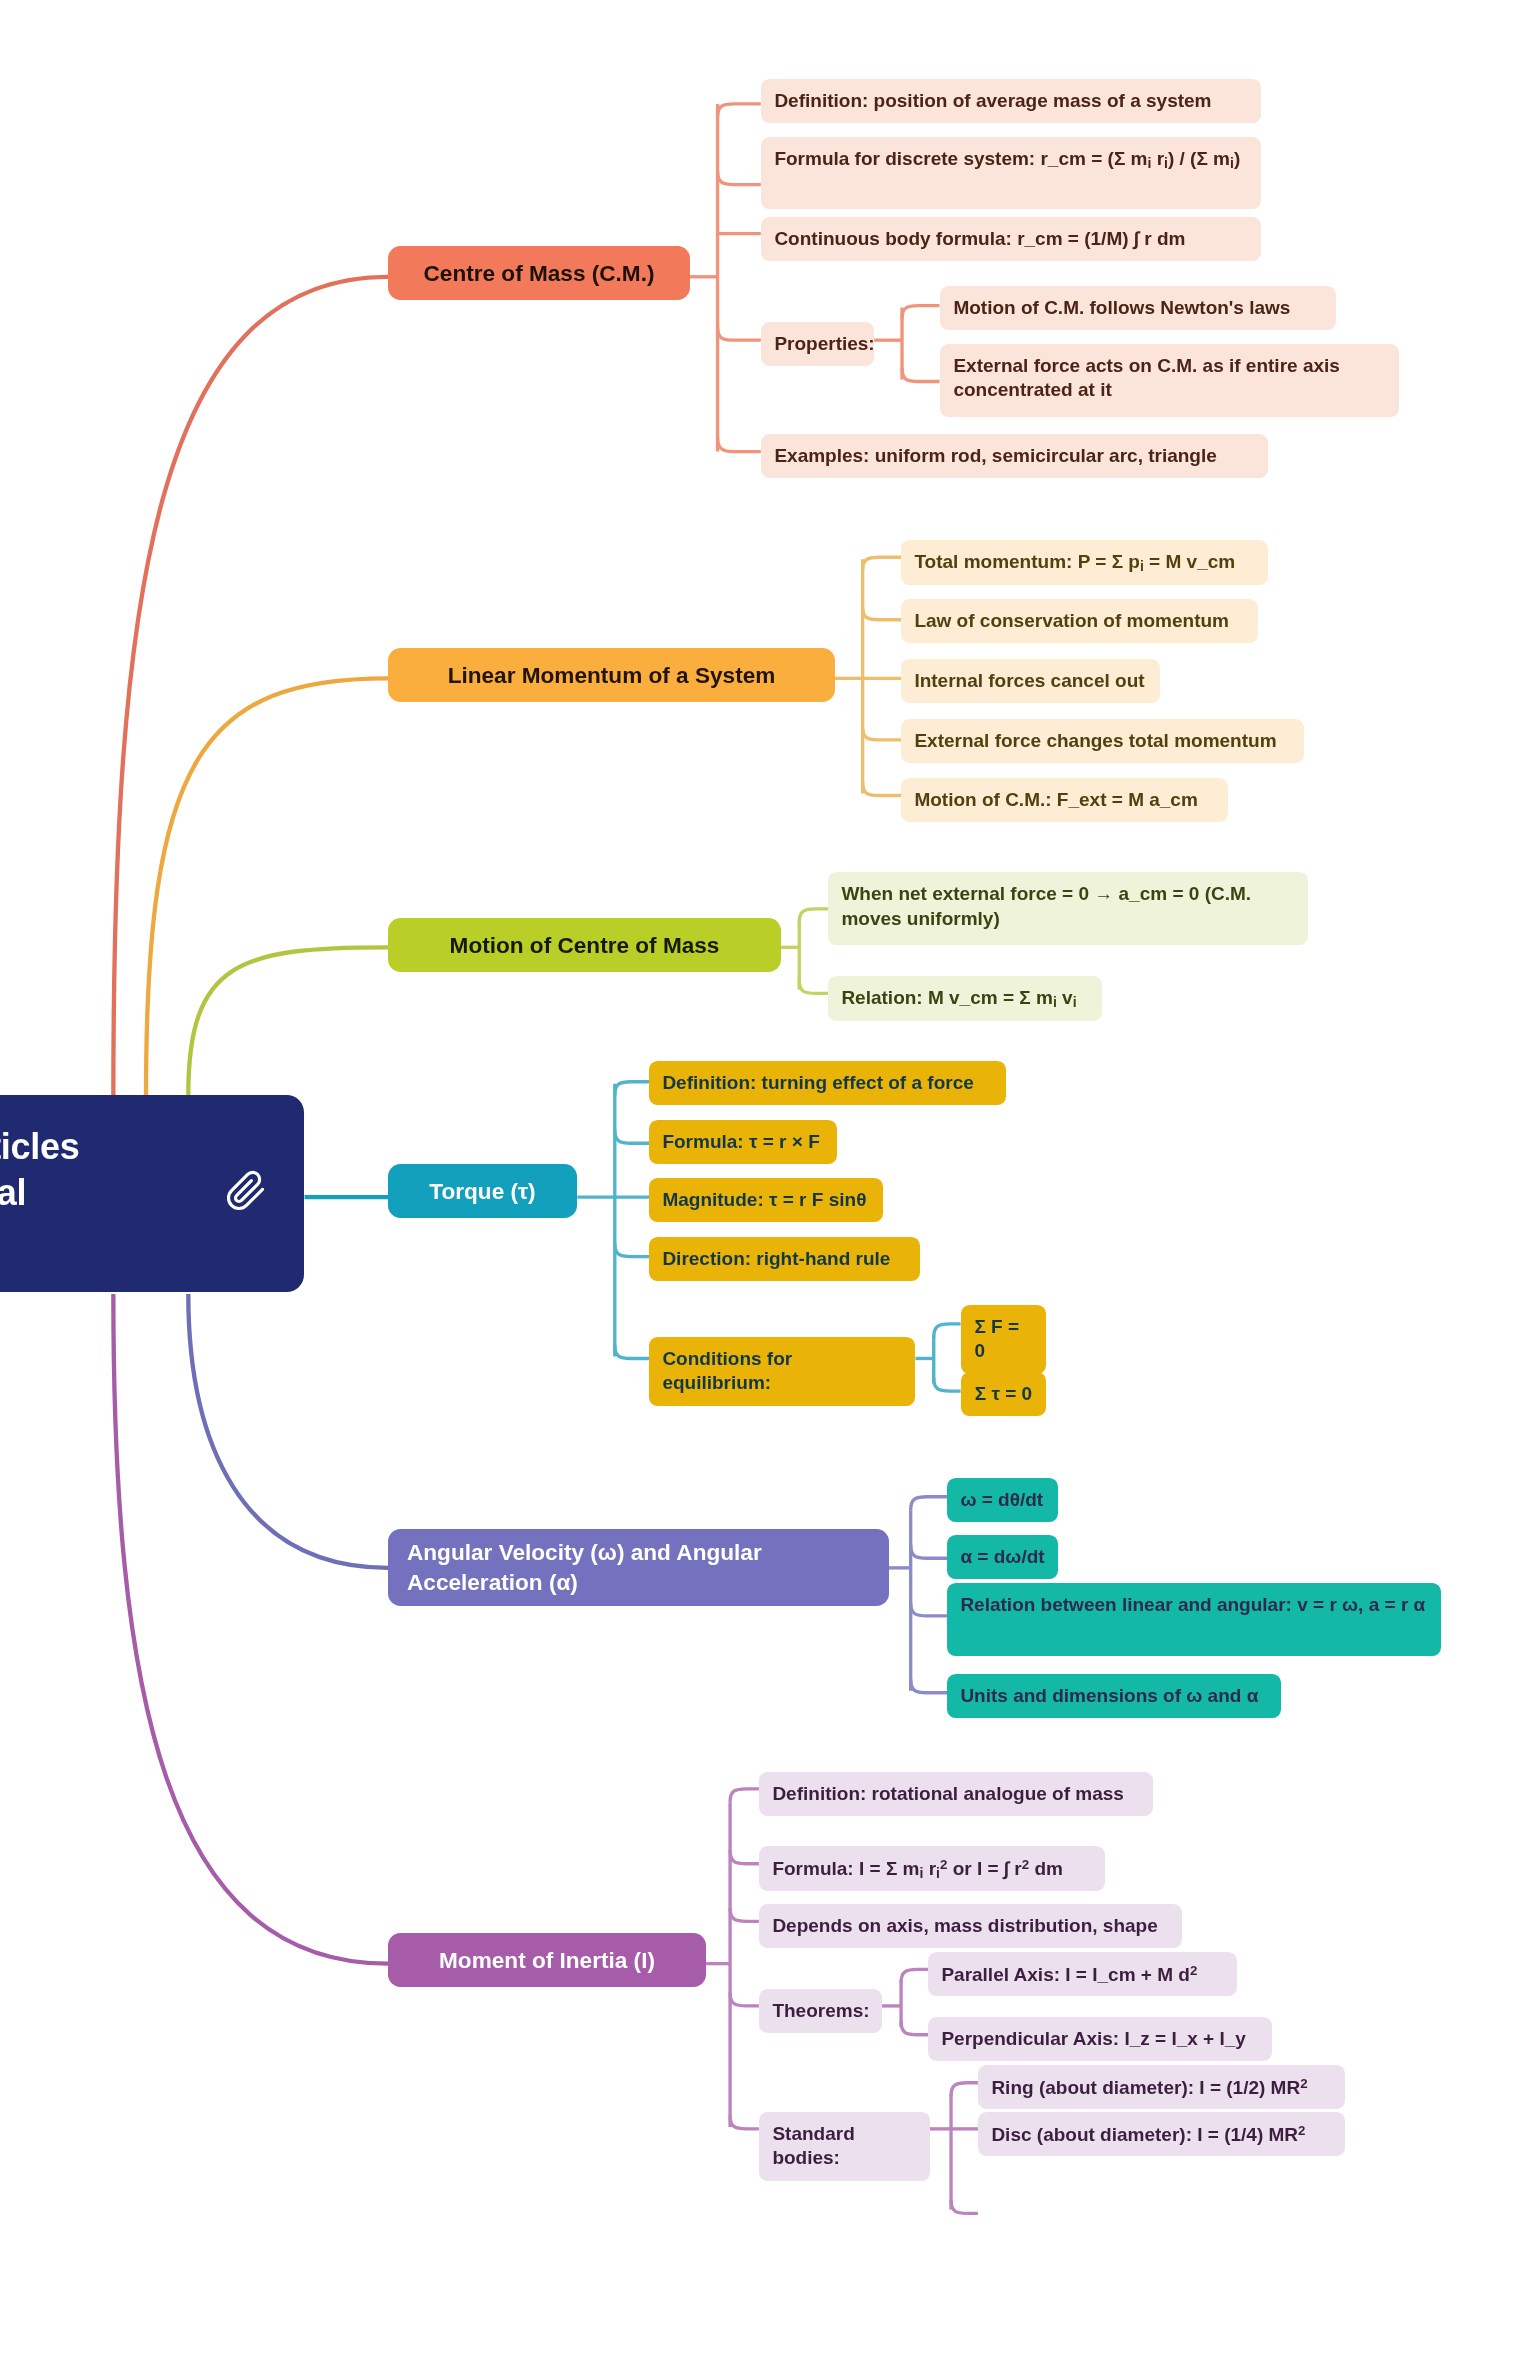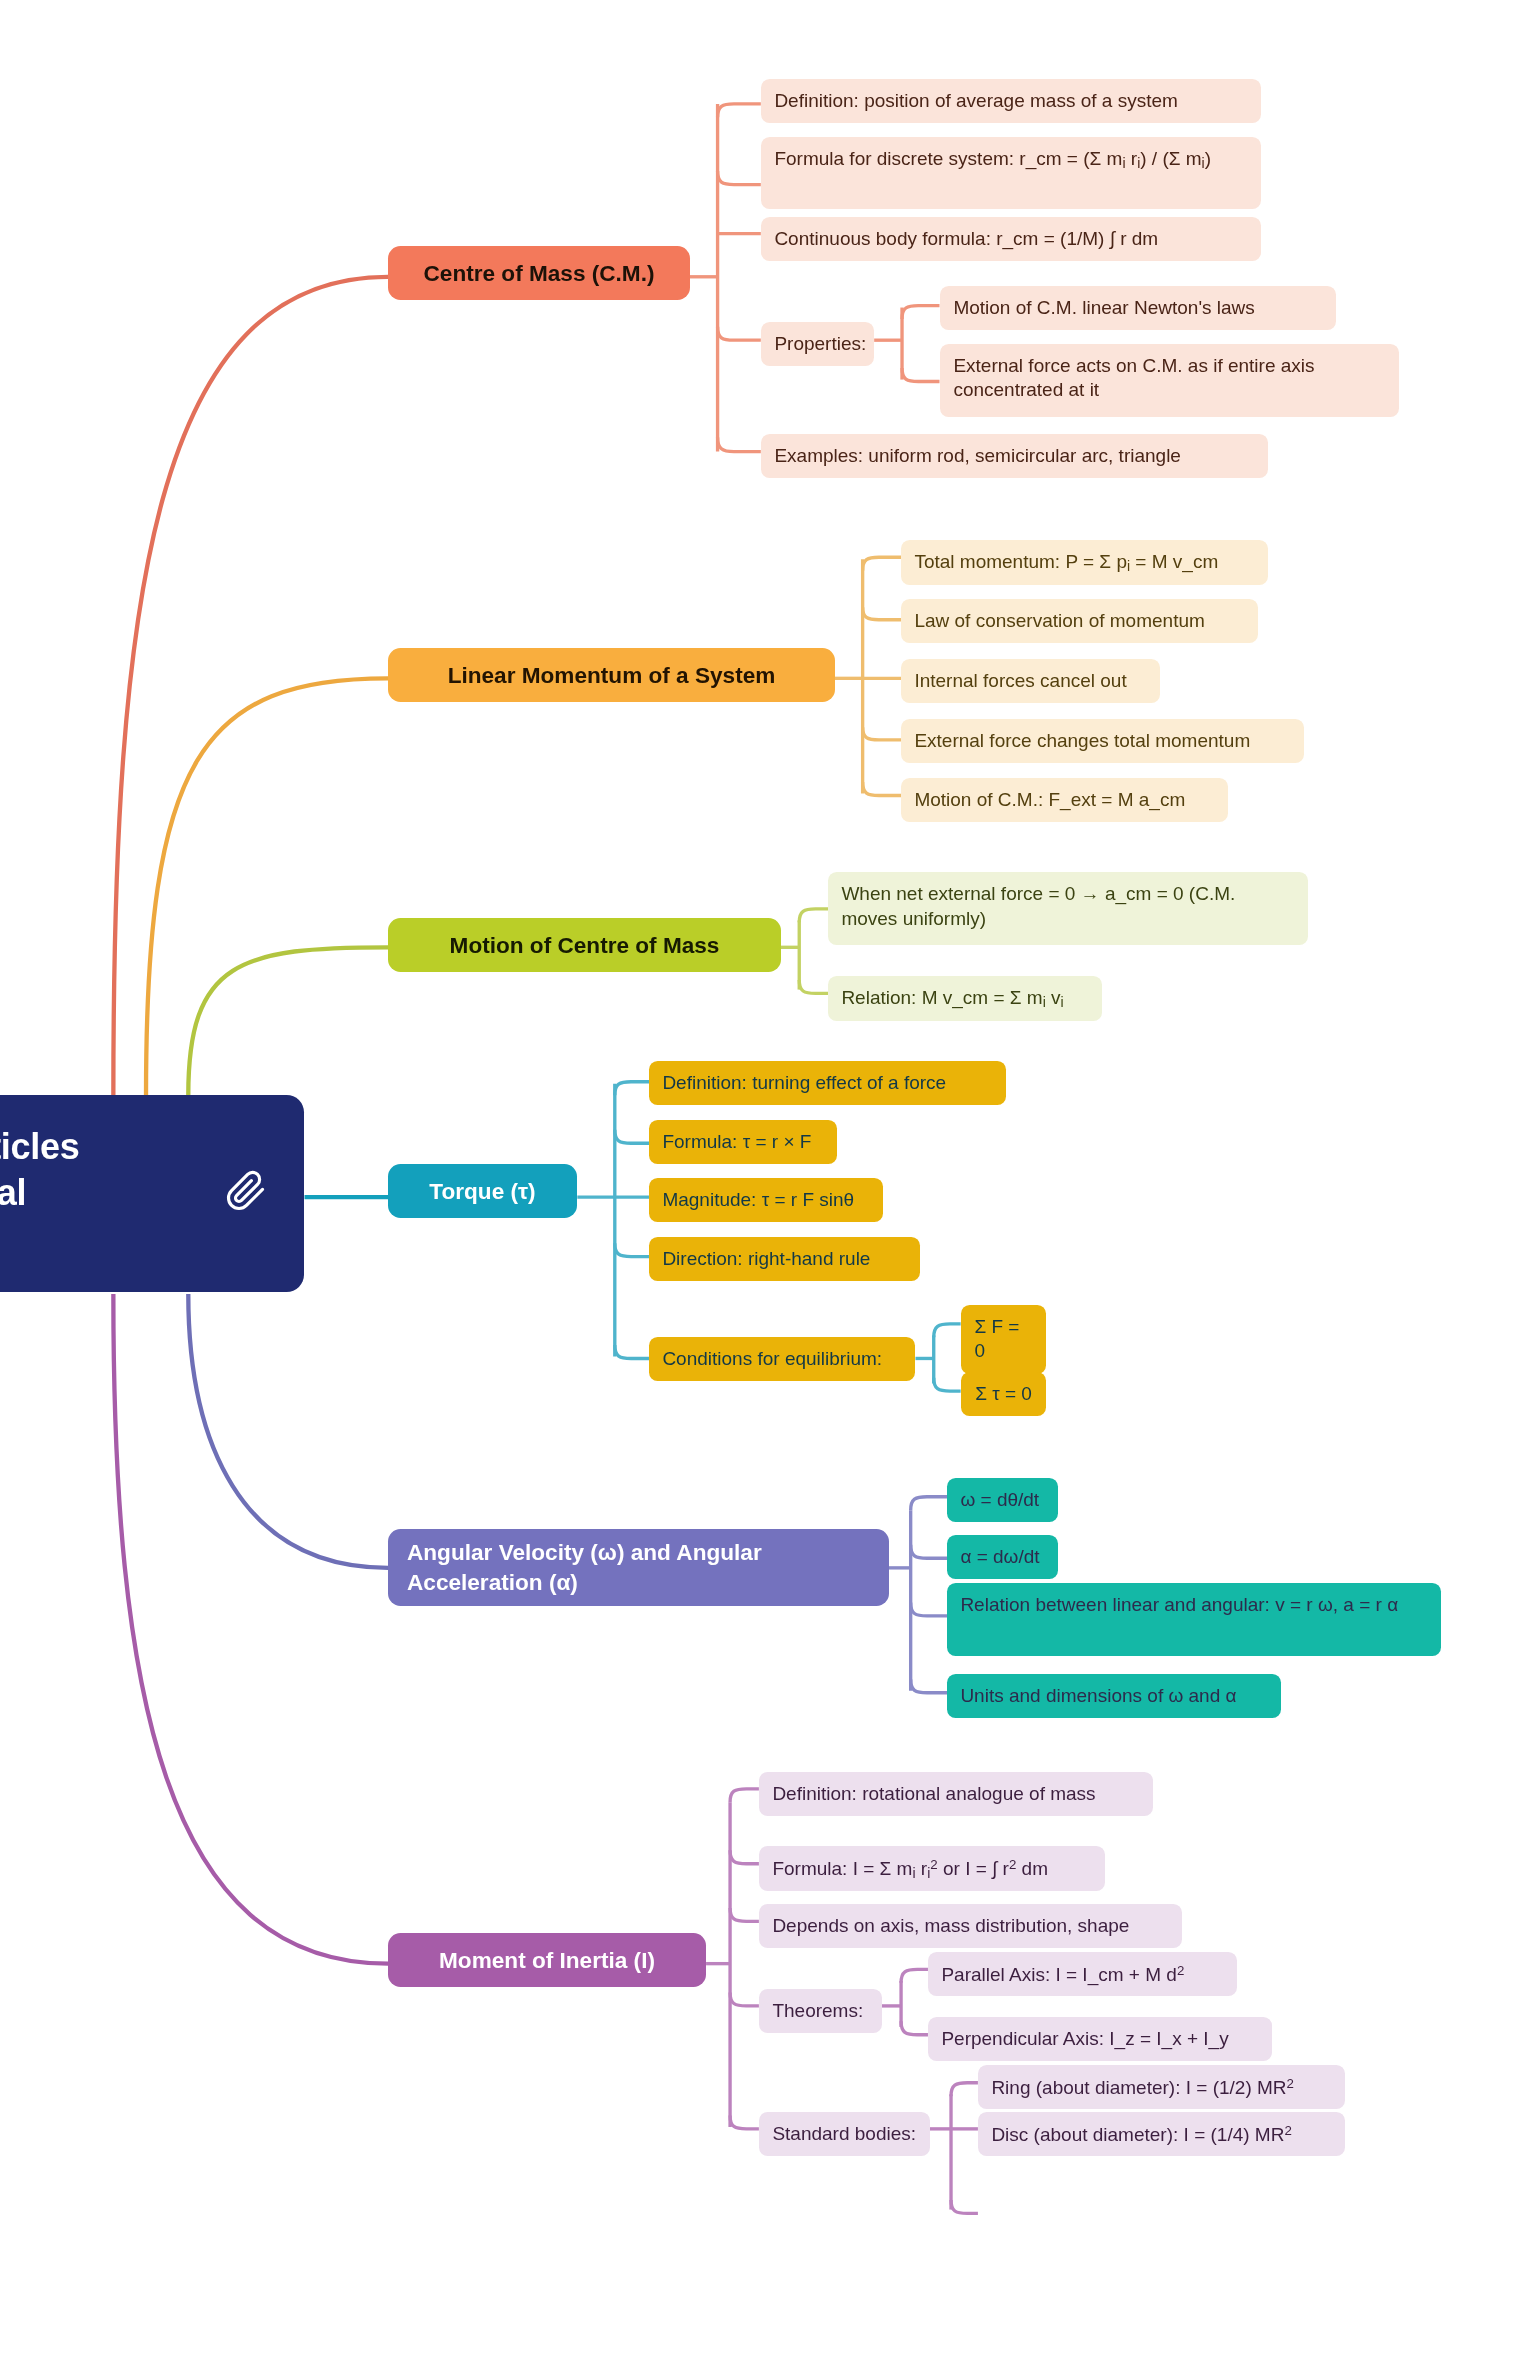--- a/index.html
+++ b/index.html
@@ -60,21 +60,21 @@
   .l1 {
     font-size: 22.6px;
     font-weight: 700;
     padding: 12.5px 19px;
     border-radius: 12.5px;
     z-index: 4;
   }
   
   .l2, .l3 {
     font-size: 19px;
-    font-weight: 400;
+    font-weight: 700;
     padding: 9.6px 13.4px;
     border-radius: 8.6px;
     z-index: 3;
   }
   .sub { vertical-align: -0.22em; font-size: 0.74em; }
   .sup { vertical-align:  0.42em; font-size: 0.70em; }
 
   
   .c-orange-1 { background: #F3795B; color: #1d1208; text-align: center; }
   .c-orange-2 { background: #FBE4DA; color: #4A2417; }
@@ -199,21 +199,21 @@
 
   <div class="node l2 c-orange-2" style="left:761px; top:217px; width:500px;">
     <span>Continuous body formula: r_cm = (1/M) ∫ r dm</span>
   </div>
 
   <div class="node l2 c-orange-2" style="left:761px; top:322px; width:113px;">
     <span>Properties:</span>
   </div>
 
   <div class="node l3 c-orange-2" style="left:940px; top:286px; width:396px;">
-    <span>Motion of C.M. linear Newton's laws</span>
+    <span>Motion of C.M. follows Newton's laws</span>
   </div>
 
   <div class="node l3 c-orange-2" style="left:940px; top:344px; width:459px; height:73px; align-items:flex-start; padding-top:9.6px;">
     <span>External force acts on C.M. as if entire axis concentrated at it</span>
   </div>
 
   <div class="node l2 c-orange-2" style="left:761px; top:434px; width:507px;">
     <span>Examples: uniform rod, semicircular arc, triangle</span>
   </div>
 

